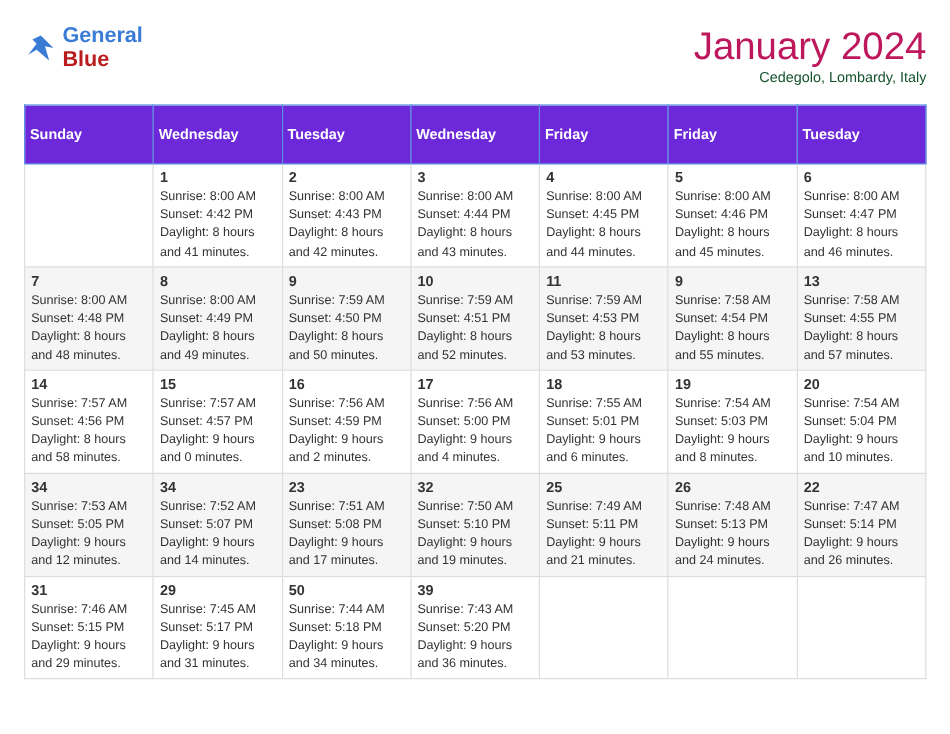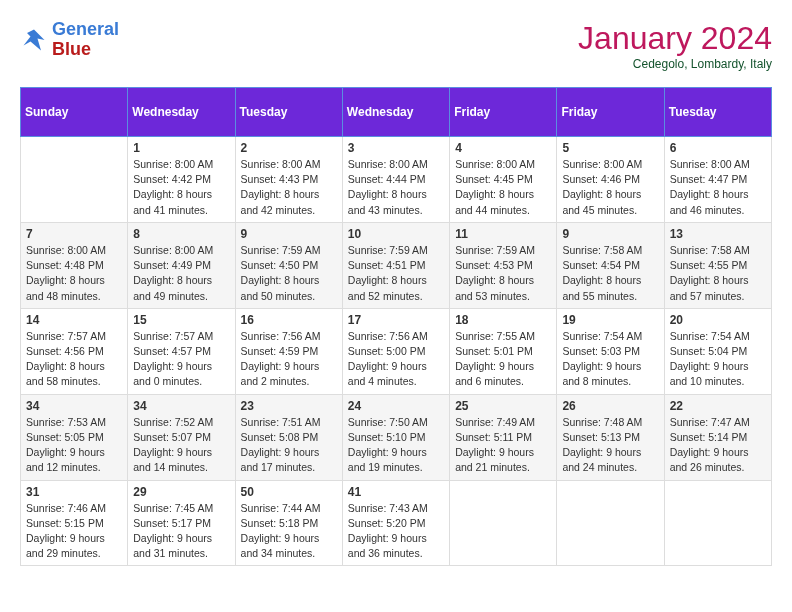--- a/index.html
+++ b/index.html
@@ -211,21 +211,21 @@
         </td>
         <td>
           <div class="day-num">34</div>
           <div class="day-info">Sunrise: 7:52 AM<br>Sunset: 5:07 PM<br>Daylight: 9 hours<br>and 14 minutes.</div>
         </td>
         <td>
           <div class="day-num">23</div>
           <div class="day-info">Sunrise: 7:51 AM<br>Sunset: 5:08 PM<br>Daylight: 9 hours<br>and 17 minutes.</div>
         </td>
         <td>
-          <div class="day-num">24</div>
+          <div class="day-num">32</div>
           <div class="day-info">Sunrise: 7:50 AM<br>Sunset: 5:10 PM<br>Daylight: 9 hours<br>and 19 minutes.</div>
         </td>
         <td>
           <div class="day-num">25</div>
           <div class="day-info">Sunrise: 7:49 AM<br>Sunset: 5:11 PM<br>Daylight: 9 hours<br>and 21 minutes.</div>
         </td>
         <td>
           <div class="day-num">26</div>
           <div class="day-info">Sunrise: 7:48 AM<br>Sunset: 5:13 PM<br>Daylight: 9 hours<br>and 24 minutes.</div>
         </td>
@@ -241,21 +241,21 @@
         </td>
         <td>
           <div class="day-num">29</div>
           <div class="day-info">Sunrise: 7:45 AM<br>Sunset: 5:17 PM<br>Daylight: 9 hours<br>and 31 minutes.</div>
         </td>
         <td>
           <div class="day-num">50</div>
           <div class="day-info">Sunrise: 7:44 AM<br>Sunset: 5:18 PM<br>Daylight: 9 hours<br>and 34 minutes.</div>
         </td>
         <td>
-          <div class="day-num">41</div>
+          <div class="day-num">39</div>
           <div class="day-info">Sunrise: 7:43 AM<br>Sunset: 5:20 PM<br>Daylight: 9 hours<br>and 36 minutes.</div>
         </td>
         <td class="empty-cell"></td>
         <td class="empty-cell"></td>
         <td class="empty-cell"></td>
       </tr>
     </tbody>
 </table>
 
 </body></html>

